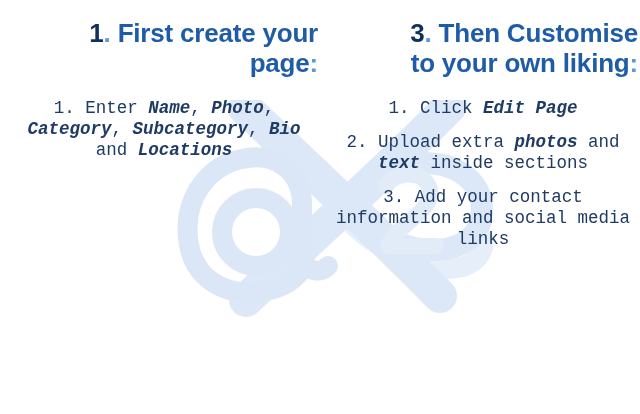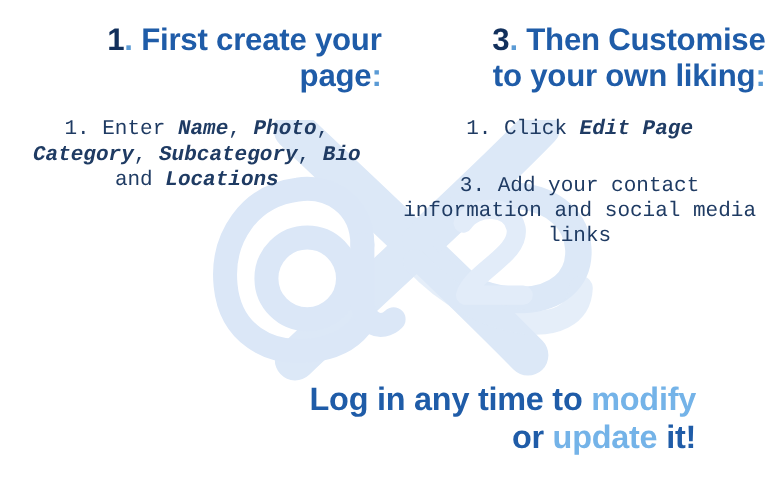--- a/index.html
+++ b/index.html
@@ -143,23 +143,20 @@
 
 
   <div class="layer heading" id="head-3">
     <span class="num">3</span><span class="dot">.</span><span> Then Customise</span><br>
     <span>to your own liking</span><span class="colon">:</span>
   </div>
 
   <div class="layer body-block" id="list-3">
     <p class="step"><span>1.</span><span> Click </span><span class="em">Edit Page</span></p>
     <span class="gap"></span>
+    <p class="step"><span>2.</span><span> Upload extra </span><span class="em">photos</span><span> and </span><span class="em">text</span><span> inside sections</span></p>
     <span class="gap"></span>
     <p class="step"><span>3.</span><span> Add your contact information and social media links</span></p>
     <span class="gap"></span>
   </div>
 
-  <div class="layer heading" id="head-4">
-    <span>Log in any time to </span><span class="pale">modify</span><br>
-    <span>or </span><span class="pale">update</span><span> it!</span>
-  </div>
 
 </div>
 
 </body></html>

